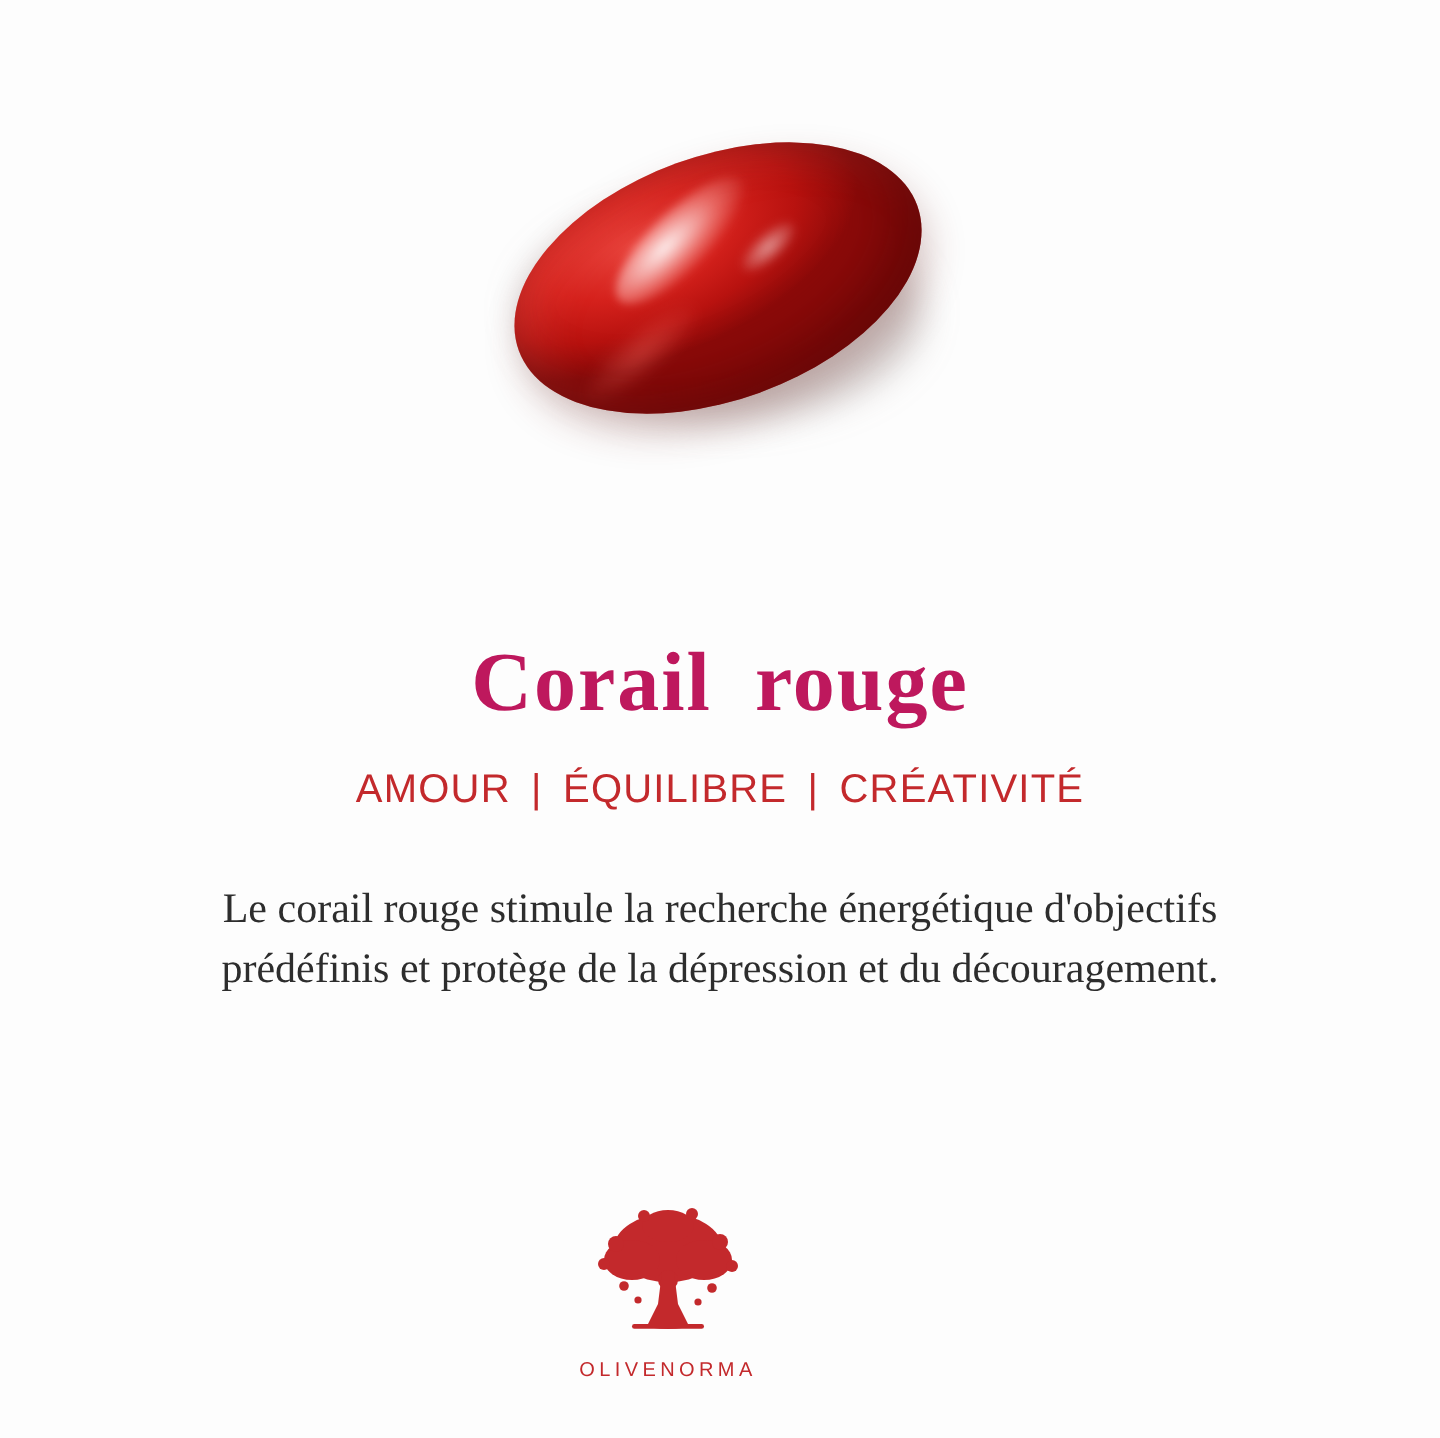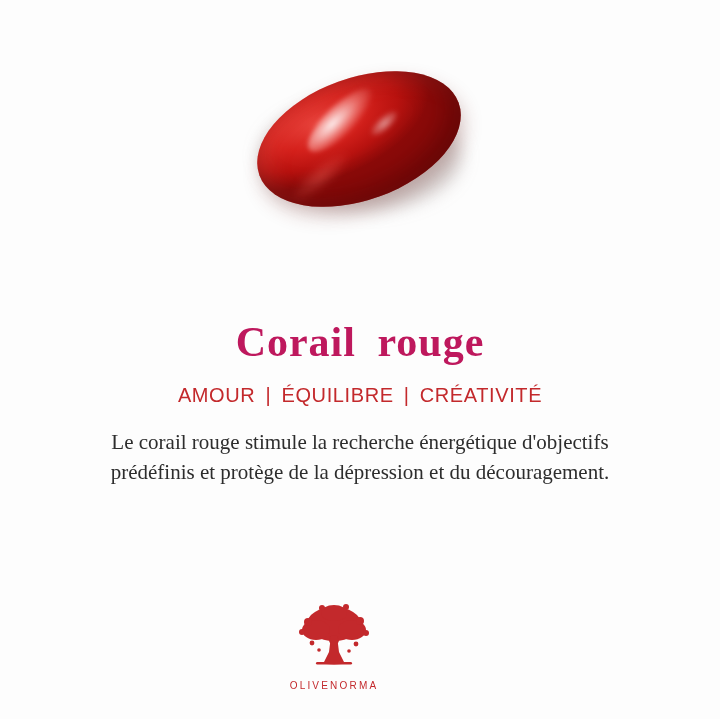--- a/index.html
+++ b/index.html
@@ -114,21 +114,21 @@
     font-size: 20px;
     color: #c3292c;
     letter-spacing: 0.6px;
     text-align: center;
   }
   .keywords .sep {
     color: #c3292c;
     padding: 0 4px;
   }
   .description {
-    margin-top: 20px;
+    margin-top: 32px;
     width: 580px;
     text-align: center;
     font-family: "Liberation Serif", serif;
     font-size: 21px;
     line-height: 1.45;
     color: #2d2d2d;
   }
 
   
   .logo-area {

